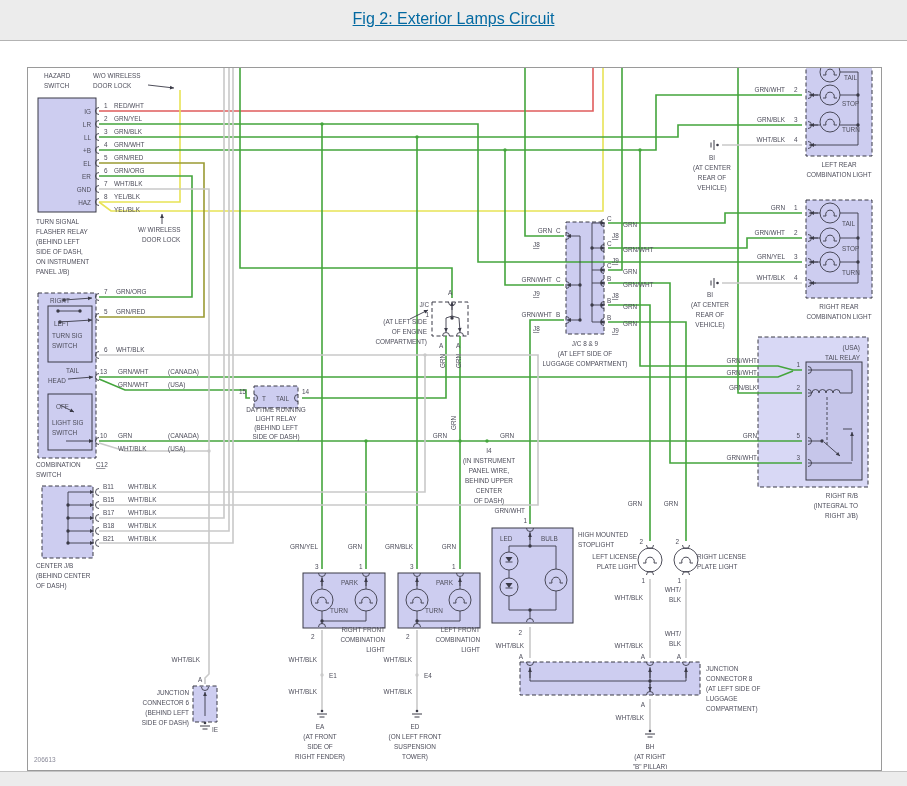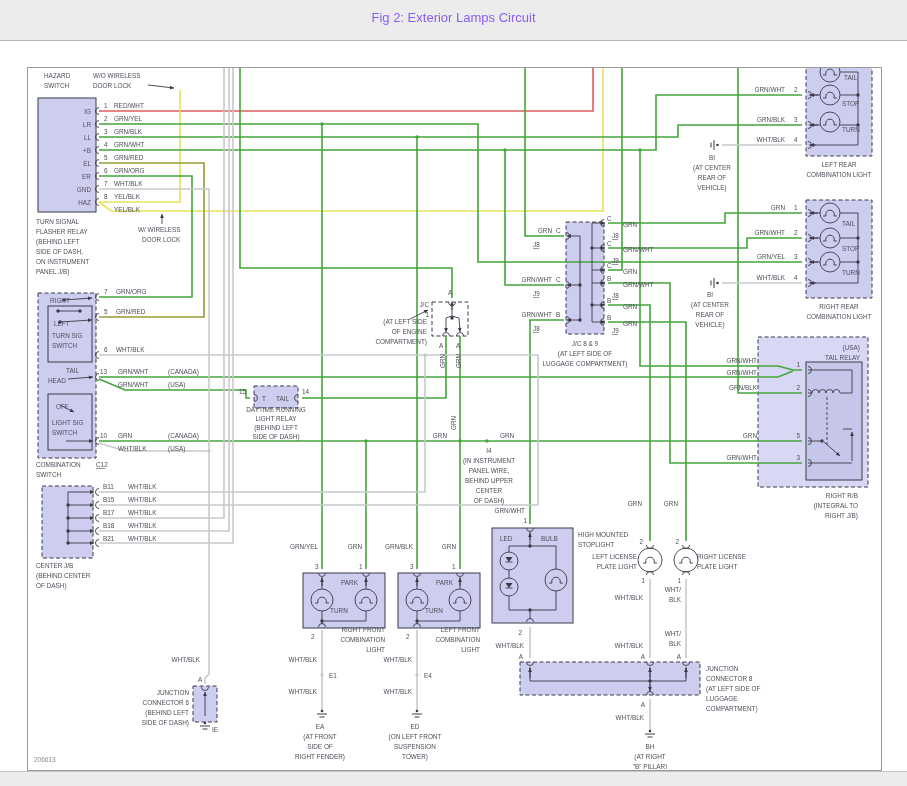--- a/index.html
+++ b/index.html
@@ -1,18 +1,18 @@
 <!DOCTYPE html>
 <html><head>
 <meta charset="utf-8">
 <style>
   html,body{margin:0;padding:0;background:#fff;font-family:"Liberation Sans",sans-serif;}
   #stage{position:relative;width:907px;height:786px;background:#fff;overflow:hidden;}
   #hdr{position:absolute;left:0;top:0;width:907px;height:40px;background:#ececec;border-bottom:1px solid #b3b3b3;}
-  #hdr .t{position:absolute;left:0;right:0;top:10px;text-align:center;font-size:13px;color:#8b5cf6;}
+  #hdr .t{position:absolute;left:0;right:0;top:10px;text-align:center;font-size:16px;color:#0369a1;text-decoration:underline;}
   #ftr{position:absolute;left:0;top:771px;width:907px;height:15px;background:#ececec;border-top:1px solid #c4c4c4;}
   #diag{position:absolute;left:27px;top:67px;width:853px;height:702px;border:1px solid #9a9a9a;background:#fff;overflow:hidden;}
   #code{position:absolute;left:6px;top:688px;font-size:6.5px;color:#8a8a99;}
   svg text{font-family:"Liberation Sans",sans-serif;}
 </style>
 </head>
 <body>
 
 <div id="stage">
   <div id="hdr">

